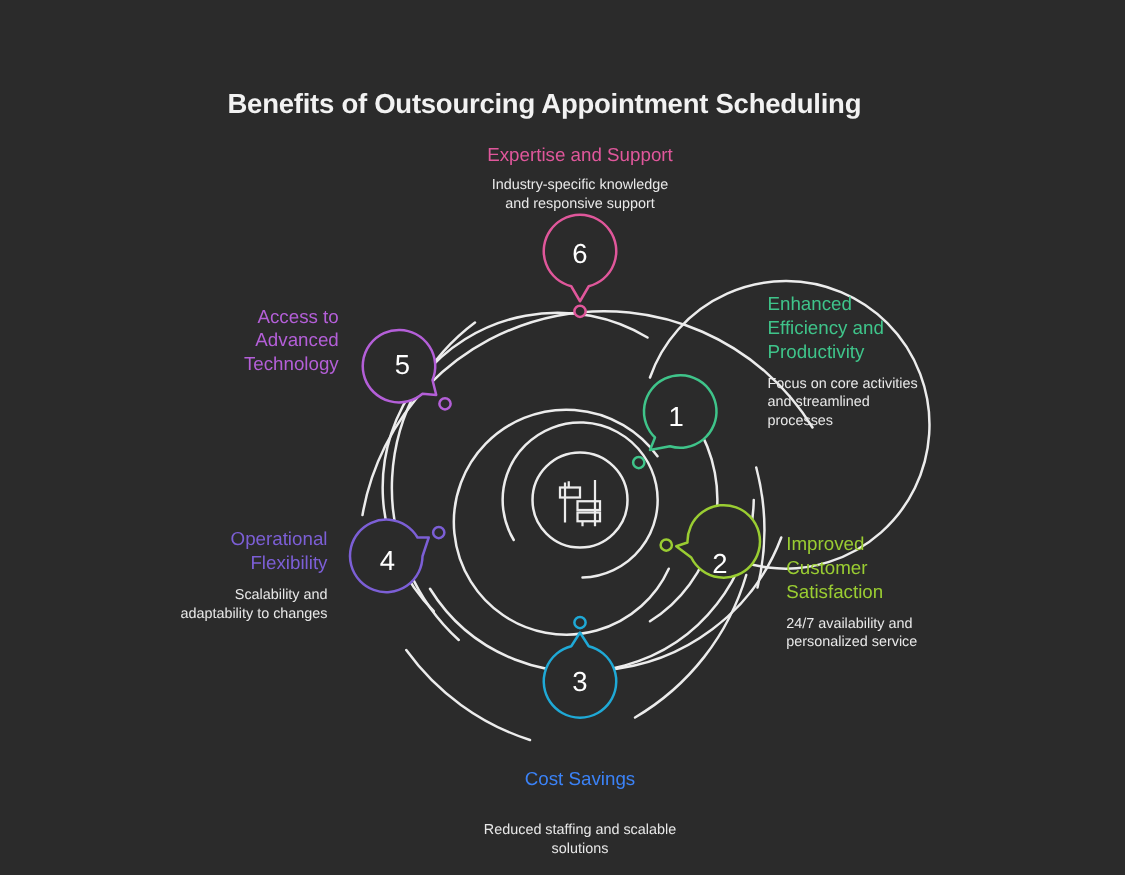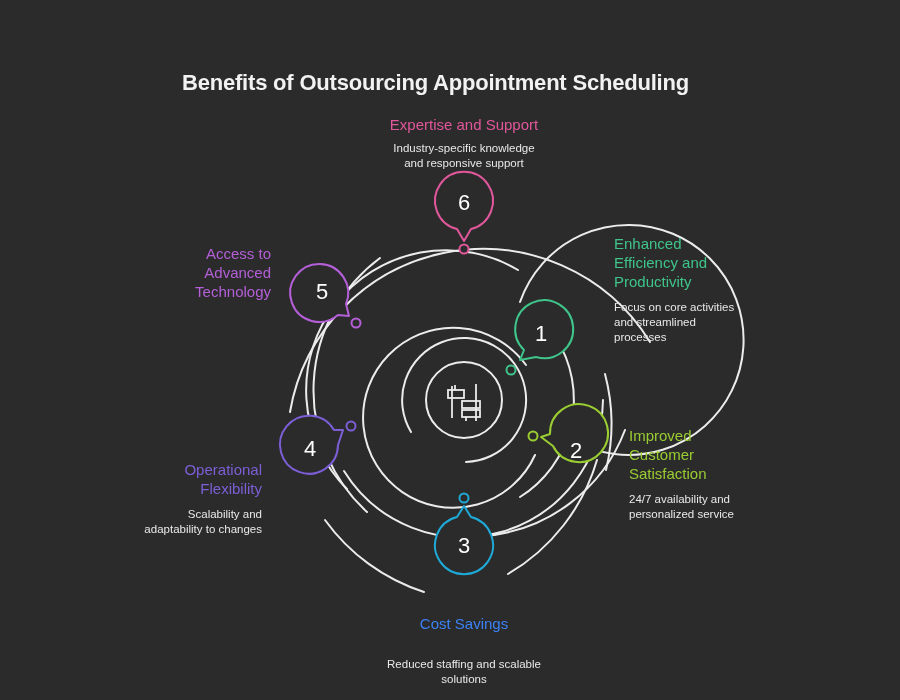--- a/index.html
+++ b/index.html
@@ -135,21 +135,21 @@
 </div>
 
 <div class="block center" style="left:344px; top:596px; width:240px;">
   <div class="head" style="color:#3b82f6;">Cost Savings</div>
   <div class="desc" style="margin-top:24px;">
     <div>Reduced staffing and scalable</div>
     <div>solutions</div>
   </div>
 </div>
 
-<div class="block right" style="left:100px; top:442px; width:162px;">
+<div class="block right" style="left:100px; top:404px; width:162px;">
   <div class="head" style="color:#7c5fd6;">
     <div>Operational</div>
     <div>Flexibility</div>
   </div>
   <div class="desc">
     <div>Scalability and</div>
     <div>adaptability to changes</div>
   </div>
 </div>
 

